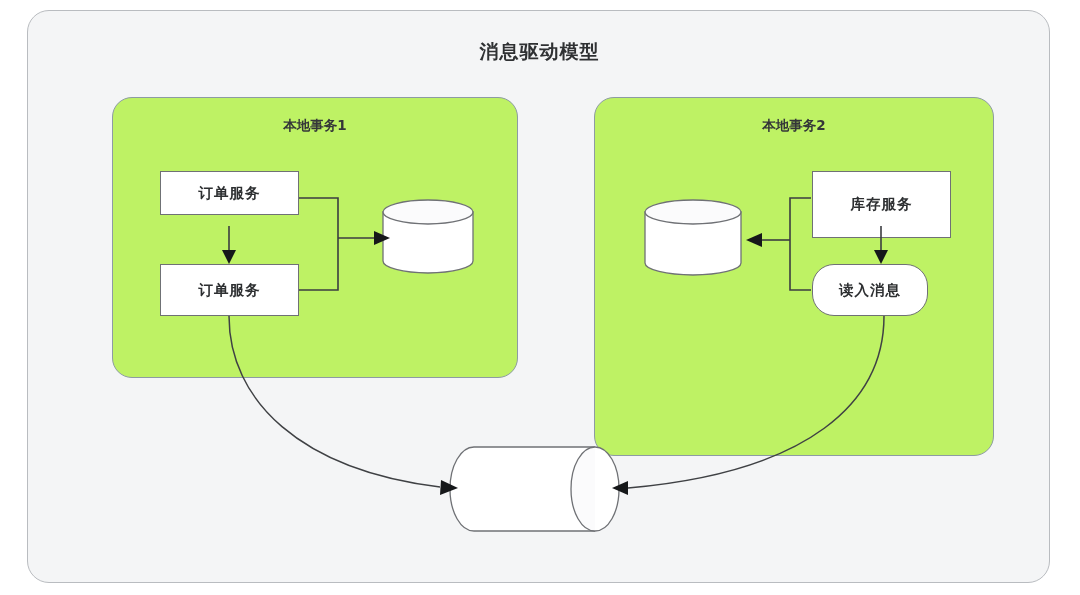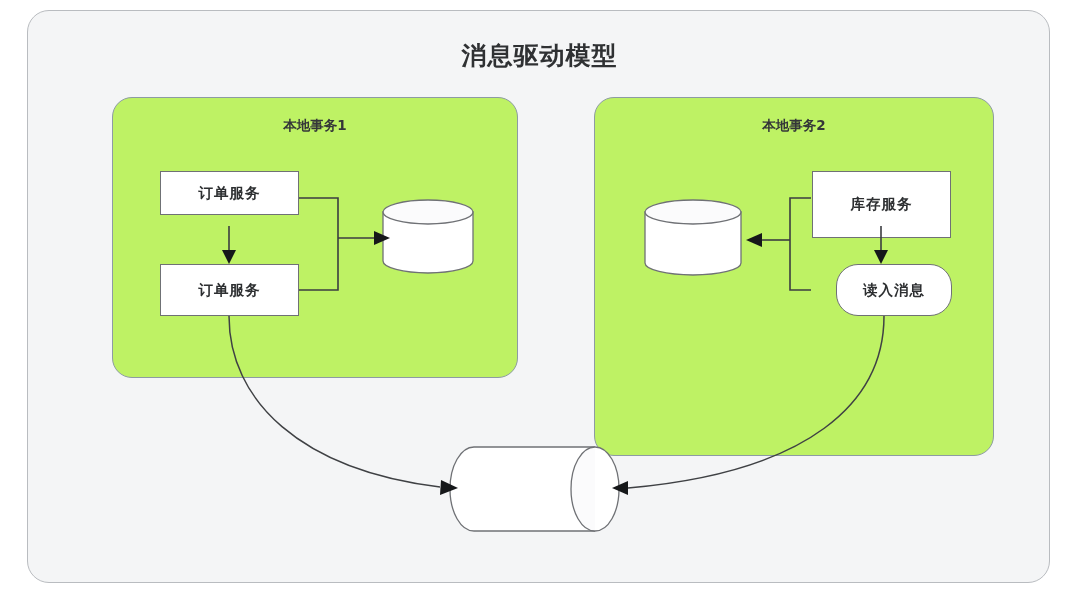--- a/index.html
+++ b/index.html
@@ -29,21 +29,21 @@
     background: #f4f5f6;
     border: 1.3px solid #b9bcc0;
     border-radius: 22px;
   }
   .diagram-title {
     position: absolute;
     left: 0;
     top: 28px;
     width: 1023px;
     text-align: center;
-    font-size: 25px;
+    font-size: 19px;
     font-weight: 700;
     color: #2f3133;
     letter-spacing: 1px;
   }
   
   .txn-box {
     position: absolute;
     box-sizing: border-box;
     background: #bef264;
     border: 1.2px solid #8d9ba3;
@@ -126,21 +126,21 @@
   <div class="txn-box right">
     <div class="txn-title">本地事务2</div>
   </div>
 
   <div class="node-rect" style="left:160px; top:171px; width:139px; height:44px;">订单服务</div>
 
   <div class="node-rect" style="left:160px; top:264px; width:139px; height:52px;">订单服务</div>
 
   <div class="node-rect" style="left:812px; top:171px; width:139px; height:67px;">库存服务</div>
 
-  <div class="node-rect" style="left:836px; top:264px; width:116px; height:52px;border-radius:22px;">读入消息</div>
+  <div class="node-rect" style="left:812px; top:264px; width:116px; height:52px;border-radius:22px;">读入消息</div>
 
   <div class="db-label" style="left:383px; top:231px; width:90px;">DB 1</div>
 
   <div class="db-label" style="left:645px; top:231px; width:96px;">DB 1</div>
 
   <div class="mq-label" style="left:460px; top:481px; width:140px;">消息队列</div>
 
   <svg class="lines" viewBox="0 0 1080 595">
 
     <g>

